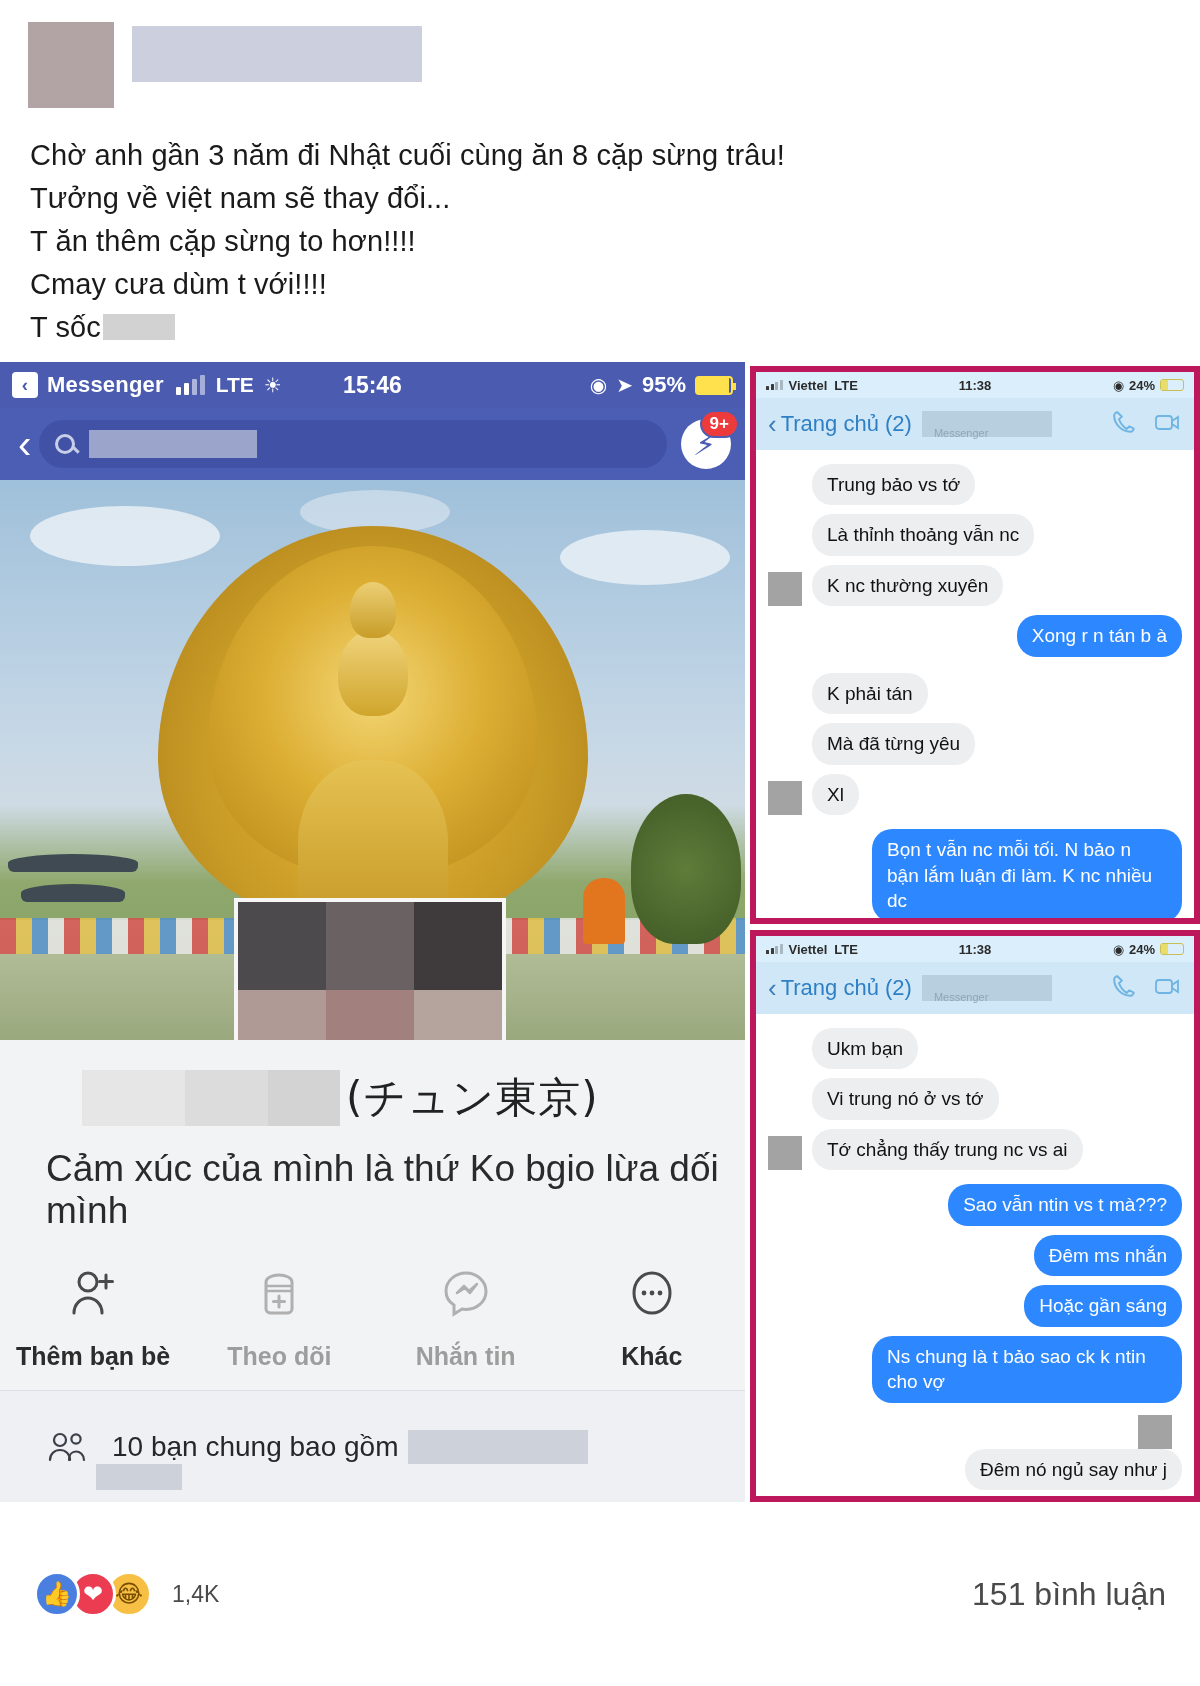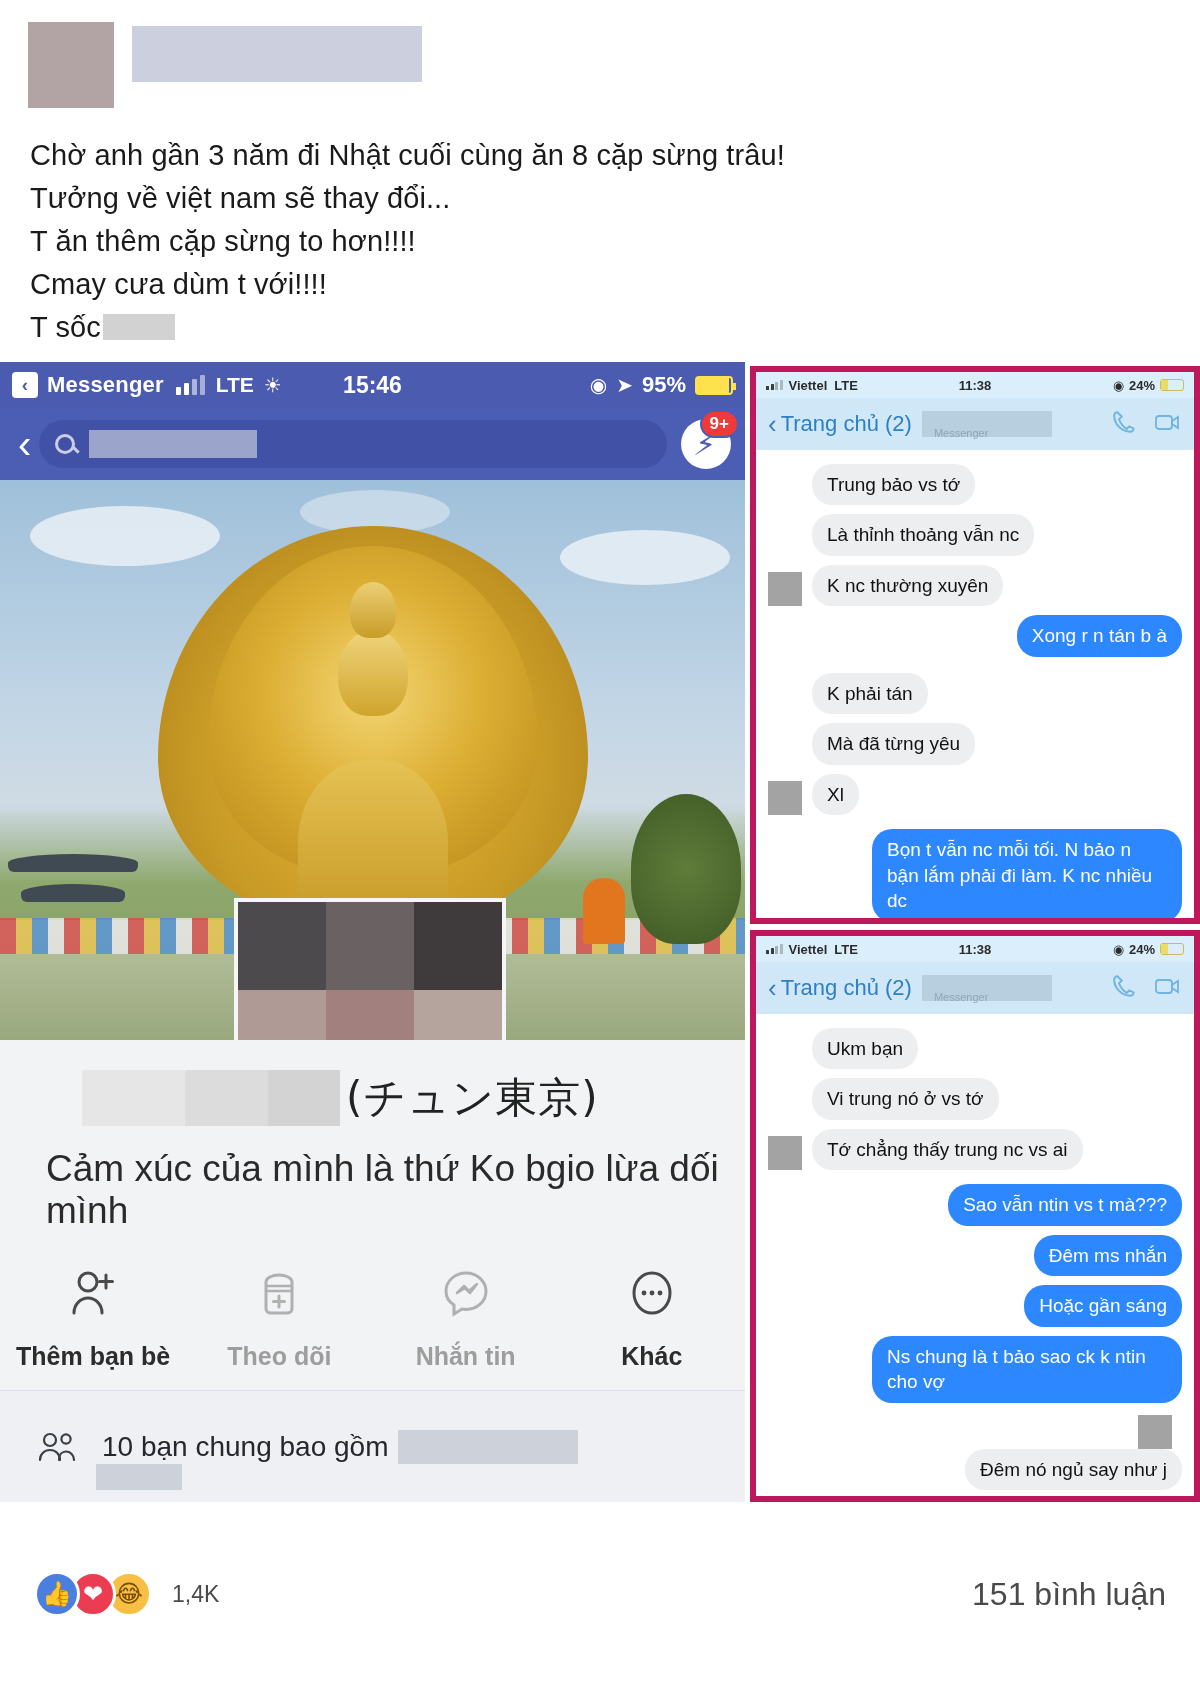--- a/index.html
+++ b/index.html
@@ -112,21 +112,21 @@
 
   .actions { display:flex; padding:34px 0 0 0; }
   .act { flex:1; display:flex; flex-direction:column; align-items:center; gap:22px; }
   .act .lab { font-size:25px; font-weight:bold; }
   .act.dark .lab { color:#2c2c2c; }
   .act.gray .lab { color:#9d9d9d; }
   .icn { width:54px; height:54px; position:relative; }
 
   .mutual { position:absolute; left:0; bottom:0; width:745px; height:112px;
     background:#eef0f4; border-top:1px solid #dcdfe5; display:flex; align-items:center;
-    padding-left:34px; }
+    padding-left:44px; }
   .mut-ic { width:46px; height:34px; position:relative; margin-right:22px; }
   .mut-text { font-size:28px; color:#24272c; }
   .mut-red { display:inline-block; width:180px; height:34px; background:#ccd1da;
     vertical-align:-6px; margin-left:10px; }
   .mut-red2 { position:absolute; left:96px; bottom:12px; width:86px; height:26px;
     background:#ccd1da; }
 
   
   .chat { position:absolute; left:750px; width:450px; background:#0f766e;
     border:6px solid #be185d; overflow:hidden; }
@@ -393,21 +393,21 @@
           </div>
         <div class="row">
             <span class="ava-spacer"></span>
             <span class="bub them">Mà đã từng yêu</span>
           </div>
         <div class="row">
             <span class="ava-sq"></span>
             <span class="bub them">Xl</span>
           </div>
         <div class="row me" style="margin-top:14px;">
-            <span class="bub me">Bọn t vẫn nc mỗi tối. N bảo n bận lắm phải đi làm. K nc nhiều dc</span>
+            <span class="bub me">Bọn t vẫn nc mỗi tối. N bảo n bận lắm luận đi làm. K nc nhiều dc</span>
           </div>
 
       </div>
     </div>
 
     <div class="chat chat-b">
       <div class="c-status">
         <span class="c-bars">
             <i></i>
             <i></i>

